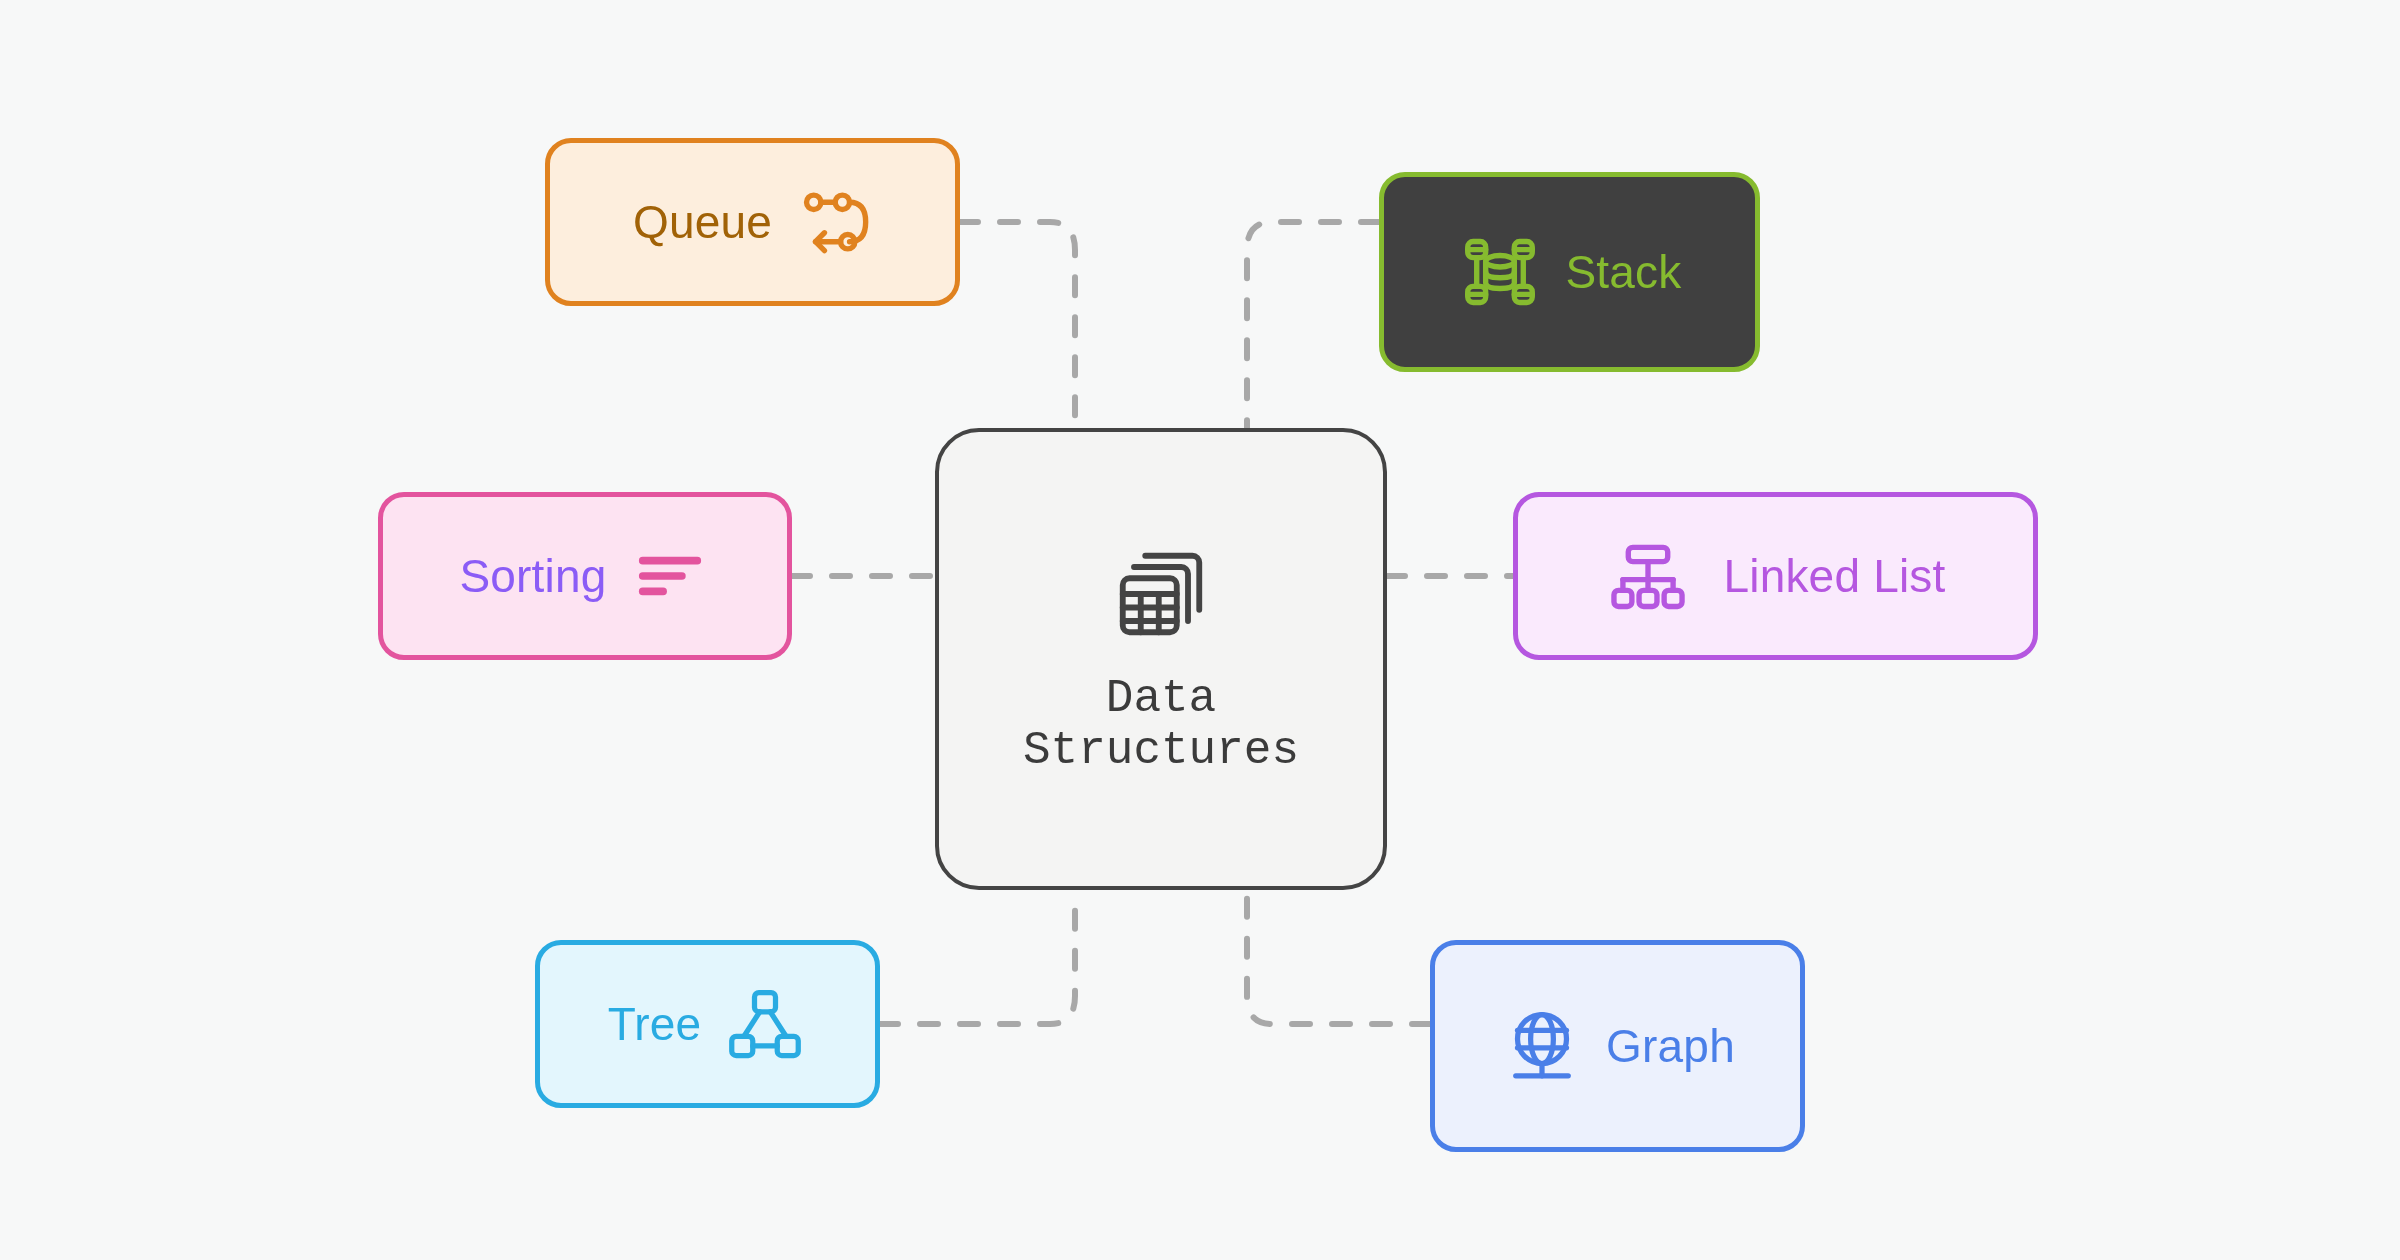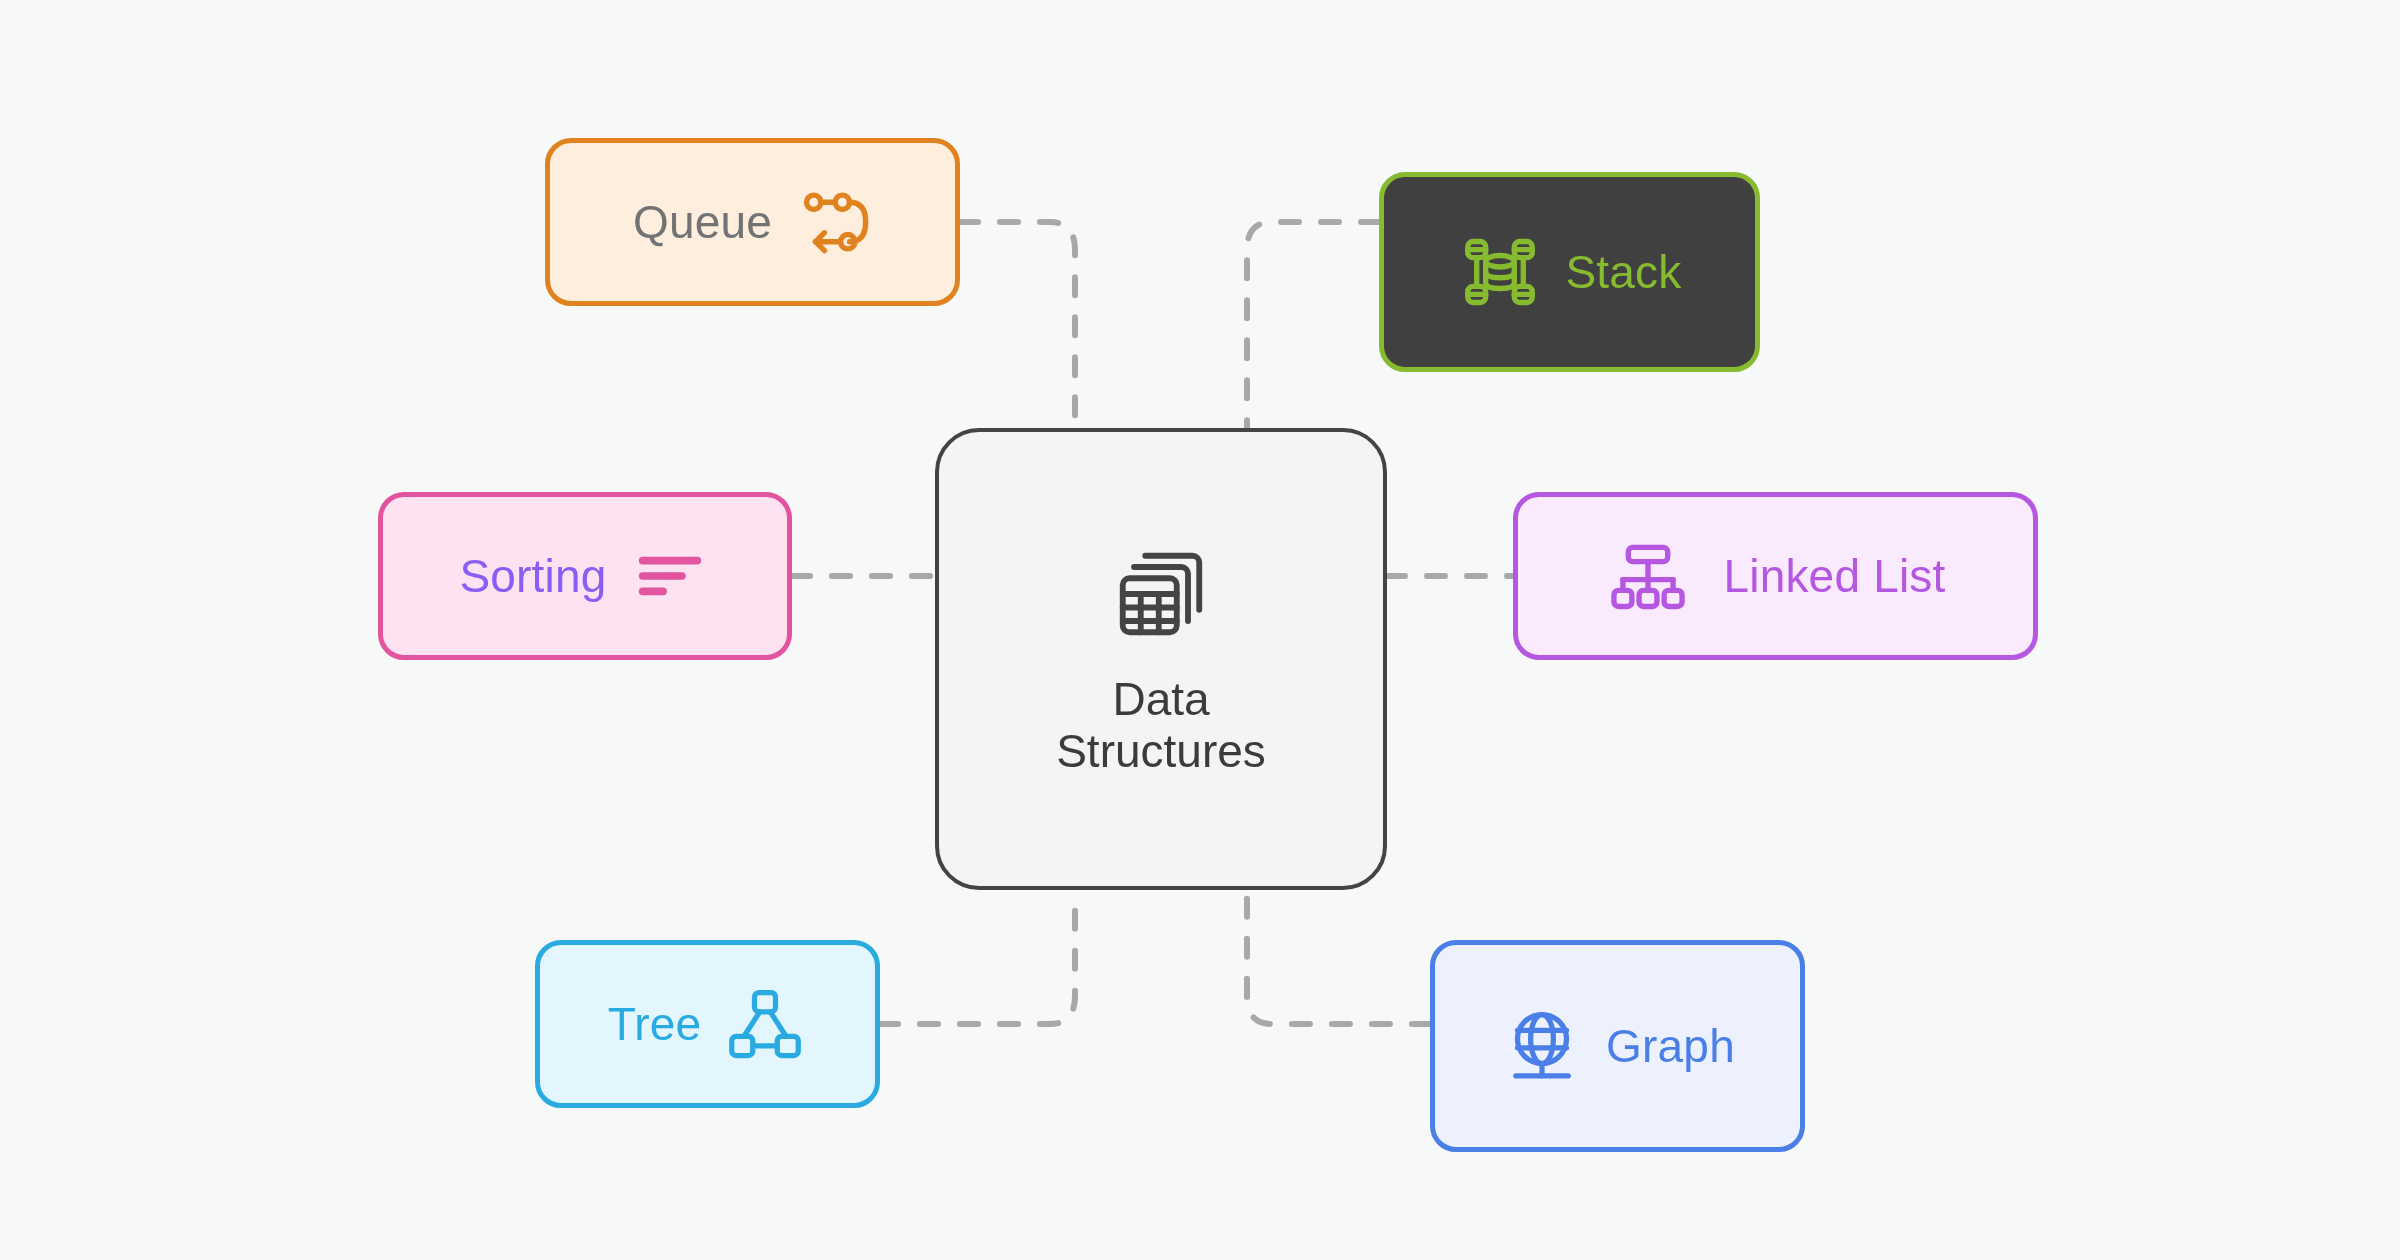--- a/index.html
+++ b/index.html
@@ -67,20 +67,21 @@
     height: 462px;
     box-sizing: border-box;
     border: 4px solid #444444;
     border-radius: 44px;
     background: #f4f4f3;
     display: flex;
     flex-direction: column;
     align-items: center;
     justify-content: center;
     gap: 26px;
+    font-family: Liberation Mono, monospace;
   }
   #central-node .central-icon svg { display: block; }
   #central-node .central-label {
     font-size: 46px;
     line-height: 1.12;
     color: #3b3b3b;
     text-align: center;
     white-space: pre-line;
   }
 </style>
@@ -117,21 +118,21 @@
         <path d="M7 36 H31"></path>
         <path d="M15 24 V41"></path>
         <path d="M23 24 V41"></path>
       </svg>
     </span>
     <div class="central-label">Data
 Structures</div>
   </div>
 
   <div class="node" id="node-queue" style="left:545px; top:138px; width:415px; height:168px; border-color:#e0821f; background:#fdeedd;">
-    <span class="label" style="color:#737373;margin-left:8px;">Queue</span>
+    <span class="label" style="color:#a16207;margin-left:8px;">Queue</span>
     <span class="icon">
       <svg width="86" height="86" viewBox="0 0 48 48" fill="none" stroke="#e0821f" stroke-width="3" stroke-linecap="round" stroke-linejoin="round">
         <circle cx="11" cy="13" r="4"></circle>
         <circle cx="27" cy="13" r="4"></circle>
         <path d="M15 13 H23"></path>
         <path d="M31 13 q9 0 9 11 q0 11 -9 11"></path>
         <circle cx="30" cy="35" r="4"></circle>
         <path d="M26 35 H12"></path>
         <path d="M17 30 L12 35 L17 40"></path>
       </svg>

